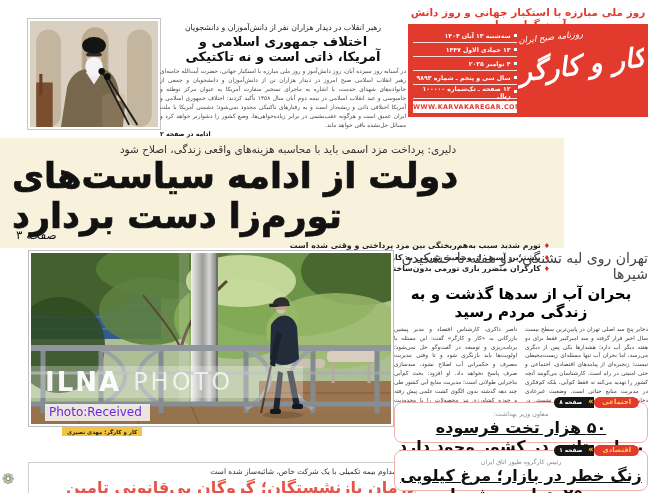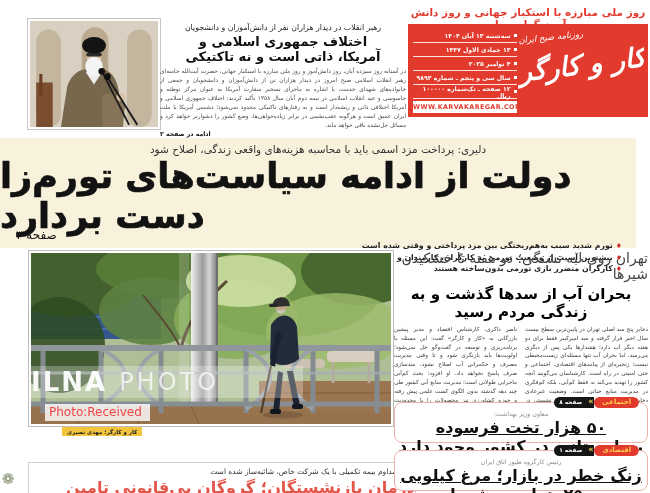--- a/index.html
+++ b/index.html
@@ -29,40 +29,40 @@
   .leader-photo svg{display:block;width:100%;height:100%;}
 
   
   .leader-article{position:absolute;left:160px;top:23px;width:246px;height:114px;direction:rtl;}
   .la-kicker{text-align:center;font-size:7.8px;color:#222;}
   .la-headline{text-align:center;font-size:13px;font-weight:bold;color:#0f0f0f;margin:2px 18px 3px;}
   .la-body{font-size:5.8px;color:#4a4a4a;text-align:justify;line-height:1.55;height:62px;overflow:hidden;}
   .la-cont{font-size:6.2px;font-weight:bold;color:#111;text-align:left;margin-top:1px;}
 
   
-  .lead-banner{position:absolute;left:0;top:138px;width:636px;height:110px;background:#f8f1dc;}
+  .lead-banner{position:absolute;left:0;top:138px;width:552px;height:110px;background:#f8f1dc;padding-left:12px;}
   .lb-kicker{text-align:center;font-size:10.5px;color:#333;padding-top:5px;}
   .lb-headline{text-align:left;font-size:35px;font-weight:bold;color:#121212;margin-top:1px;
     letter-spacing:-1px;-webkit-text-stroke:.7px #121212;}
   .lb-bullets{direction:rtl;text-align:right;padding:0 14px 0 0;margin:4px 0 0 0;list-style:none;}
   .lb-bullets li{font-size:7.8px;font-weight:bold;color:#222;line-height:1.5;}
   .dm{color:#cf2e26;margin-left:3px;font-size:7px;}
   .lb-page{position:absolute;left:16px;bottom:6px;font-size:12px;font-weight:normal;color:#111;}
 
   
   .main-photo{position:absolute;left:28px;top:250px;width:360px;height:171px;
     border:1px solid #bdbdbd;background:#fff;padding:2px;box-sizing:content-box;}
   .mp-inner{position:relative;width:360px;height:171px;overflow:hidden;}
   .mp-inner svg{position:absolute;left:0;top:0;}
   .wm-band{position:absolute;left:0;bottom:26px;width:272px;height:32px;
-    background:rgba(255,255,255,.28);display:flex;align-items:center;box-sizing:border-box;}
+    background:rgba(255,255,255,.28);display:flex;align-items:center;padding-left:14px;box-sizing:border-box;}
   .wm-ilna{font-size:26px;font-weight:bold;color:rgba(255,255,255,.95);letter-spacing:2px;}
   .wm-photo{font-size:24px;color:rgba(255,255,255,.72);margin-left:12px;letter-spacing:3px;}
   .wm-received{position:absolute;left:14px;bottom:3px;background:rgba(255,255,255,.82);
-    color:#ef4444;font-size:12px;padding:1px 8px 2px 4px;}
+    color:#6d28d9;font-size:12px;padding:1px 8px 2px 4px;}
 
   .photo-caption{position:absolute;left:62px;top:427px;background:#f2c53d;color:#222;
     font-size:5.5px;font-weight:bold;padding:1.5px 5px;direction:rtl;}
 
   
   .retirees{position:absolute;left:28px;top:462px;width:388px;height:48px;border:1px solid #cfcfcf;
     direction:rtl;background:#fff;box-sizing:border-box;}
   .rt-kicker{font-size:7.5px;color:#333;margin-top:4px;}
   .rt-headline{font-size:16px;font-weight:bold;color:#e4564a;margin-top:2px;letter-spacing:-.3px;}
   .rt-page{position:absolute;left:5px;bottom:1px;font-size:5.5px;font-weight:bold;color:#111;}

